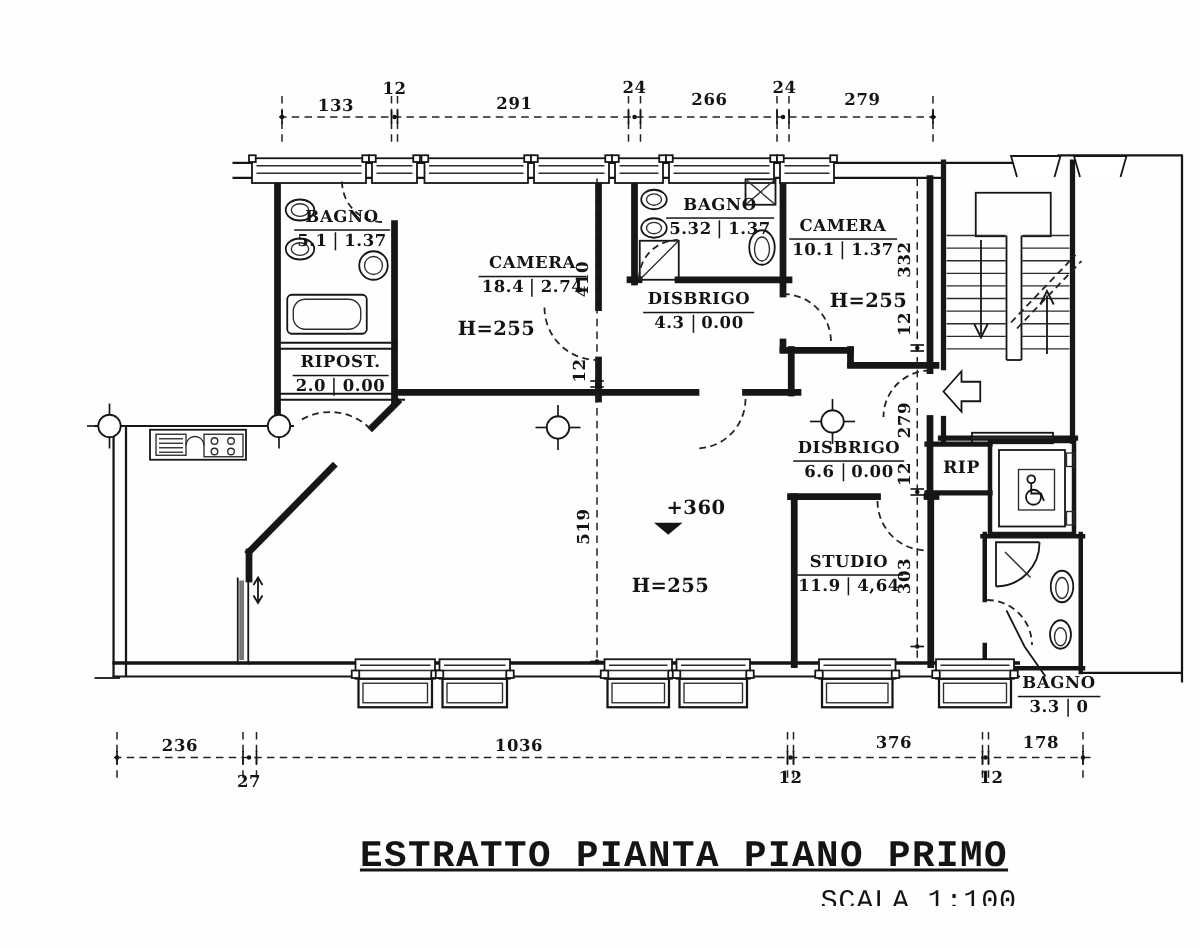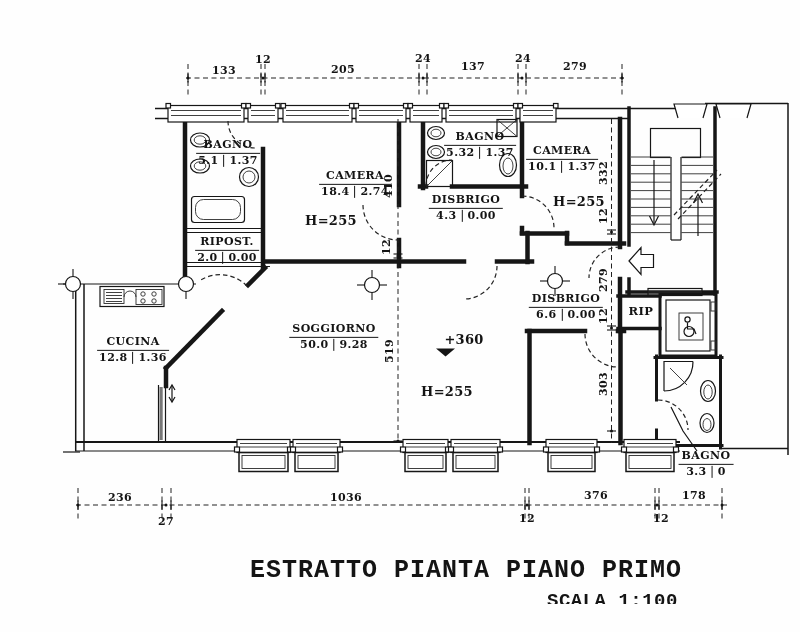--- a/index.html
+++ b/index.html
@@ -8,25 +8,25 @@
   svg{position:absolute;left:0;top:0;}
   .lbl{position:absolute;transform:translate(-50%,-50%);text-align:center;white-space:nowrap;
        font-weight:700;font-size:11px;letter-spacing:.4px;line-height:1.15;}
   .room .rn{display:block;border-bottom:1.3px solid #161616;padding:0 3px 1px;}
   .room .ra{display:flex;justify-content:center;padding-top:1px;}
   .room .ra .a{padding:0 5px 0 2px;}
   .room .ra .b{border-left:1.3px solid #161616;padding:0 2px 0 5px;}
   .ann{font-size:13px;letter-spacing:.3px;font-weight:700;}
   .dim{font-size:11px;font-weight:700;}
   .rot{transform:translate(-50%,-50%) rotate(-90deg);}
-  .title{position:absolute;left:466px;top:556px;transform:translateX(-50%);
+  .title{position:absolute;left:456px;top:556px;transform:translateX(-50%);
          font-family:"Liberation Mono",monospace;font-weight:700;font-size:25px;
-         letter-spacing:1px;white-space:nowrap;}
+         letter-spacing:1px;white-space:nowrap;text-decoration:underline;}
   .scale-label{position:absolute;left:547px;top:590px;width:140px;height:14px;overflow:hidden;
-         font-family:"Liberation Mono",monospace;font-weight:700;font-size:19px;letter-spacing:.5px;}
+         font-family:"Liberation Mono",monospace;font-weight:400;font-size:19px;letter-spacing:.5px;}
   
   .s1{stroke:#161616;stroke-width:1.2;fill:none;}
   .s15{stroke:#161616;stroke-width:1.5;fill:none;}
   .s2{stroke:#161616;stroke-width:2.2;fill:none;}
   .s3{stroke:#161616;stroke-width:3;fill:none;stroke-linecap:square;}
   .s35{stroke:#161616;stroke-width:3.5;fill:none;stroke-linecap:square;}
   .s45{stroke:#161616;stroke-width:4.5;fill:none;stroke-linecap:square;}
   .thin{stroke:#2b2b2b;stroke-width:.9;fill:none;}
   .wf{fill:#fff;stroke:#161616;stroke-width:1.2;}
   .dash{stroke:#222;stroke-width:1;stroke-dasharray:5 3.5;fill:none;}
@@ -450,27 +450,20 @@
         <span class="b">1.37</span>
       </span>
   </div>
   <div class="lbl room" style="left:227px;top:250px">
     <span class="rn">RIPOST.</span>
     <span class="ra">
         <span class="a">2.0</span>
         <span class="b">0.00</span>
       </span>
   </div>
-  <div class="lbl room" style="left:133px;top:350px">
-    <span class="rn">CUCINA</span>
-    <span class="ra">
-        <span class="a">12.8</span>
-        <span class="b">1.36</span>
-      </span>
-  </div>
   <div class="lbl room" style="left:355px;top:184px">
     <span class="rn">CAMERA</span>
     <span class="ra">
         <span class="a">18.4</span>
         <span class="b">2.74</span>
       </span>
   </div>
   <div class="lbl room" style="left:480px;top:145px">
     <span class="rn">BAGNO</span>
     <span class="ra">
@@ -485,53 +478,53 @@
         <span class="b">0.00</span>
       </span>
   </div>
   <div class="lbl room" style="left:562px;top:159px">
     <span class="rn">CAMERA</span>
     <span class="ra">
         <span class="a">10.1</span>
         <span class="b">1.37</span>
       </span>
   </div>
-  <div class="lbl room" style="left:334px;top:337px">
-    <span class="rn">SOGGIORNO</span>
-    <span class="ra">
-        <span class="a">50.0</span>
-        <span class="b">9.28</span>
-      </span>
-  </div>
   <div class="lbl room" style="left:566px;top:307px">
     <span class="rn">DISBRIGO</span>
     <span class="ra">
         <span class="a">6.6</span>
         <span class="b">0.00</span>
+      </span>
+  </div>
+  <div class="lbl room" style="left:566px;top:383px">
+    <span class="rn">STUDIO</span>
+    <span class="ra">
+        <span class="a">11.9</span>
+        <span class="b">4,64</span>
       </span>
   </div>
   <div class="lbl room" style="left:706px;top:464px">
     <span class="rn">BAGNO</span>
     <span class="ra">
         <span class="a">3.3</span>
         <span class="b">0</span>
       </span>
   </div>
   <div class="lbl" style="left:641px;top:312px;font-size:11.5px">RIP</div>
 
   <div class="lbl ann" style="left:331px;top:221px">H=255</div>
   <div class="lbl ann" style="left:579px;top:202px">H=255</div>
   <div class="lbl ann" style="left:447px;top:392px">H=255</div>
   <div class="lbl ann" style="left:464px;top:340px">+360</div>
 
   <div class="lbl dim" style="left:224px;top:71px">133</div>
   <div class="lbl dim" style="left:263px;top:60px">12</div>
-  <div class="lbl dim" style="left:343px;top:70px">205</div>
+  <div class="lbl dim" style="left:343px;top:70px">291</div>
   <div class="lbl dim" style="left:423px;top:59px">24</div>
-  <div class="lbl dim" style="left:473px;top:67px">137</div>
+  <div class="lbl dim" style="left:473px;top:67px">266</div>
   <div class="lbl dim" style="left:523px;top:59px">24</div>
   <div class="lbl dim" style="left:575px;top:67px">279</div>
 
   <div class="lbl dim" style="left:120px;top:498px">236</div>
   <div class="lbl dim" style="left:166px;top:522px">27</div>
   <div class="lbl dim" style="left:346px;top:498px">1036</div>
   <div class="lbl dim" style="left:527px;top:519px">12</div>
   <div class="lbl dim" style="left:596px;top:496px">376</div>
   <div class="lbl dim" style="left:661px;top:519px">12</div>
   <div class="lbl dim" style="left:694px;top:496px">178</div>

